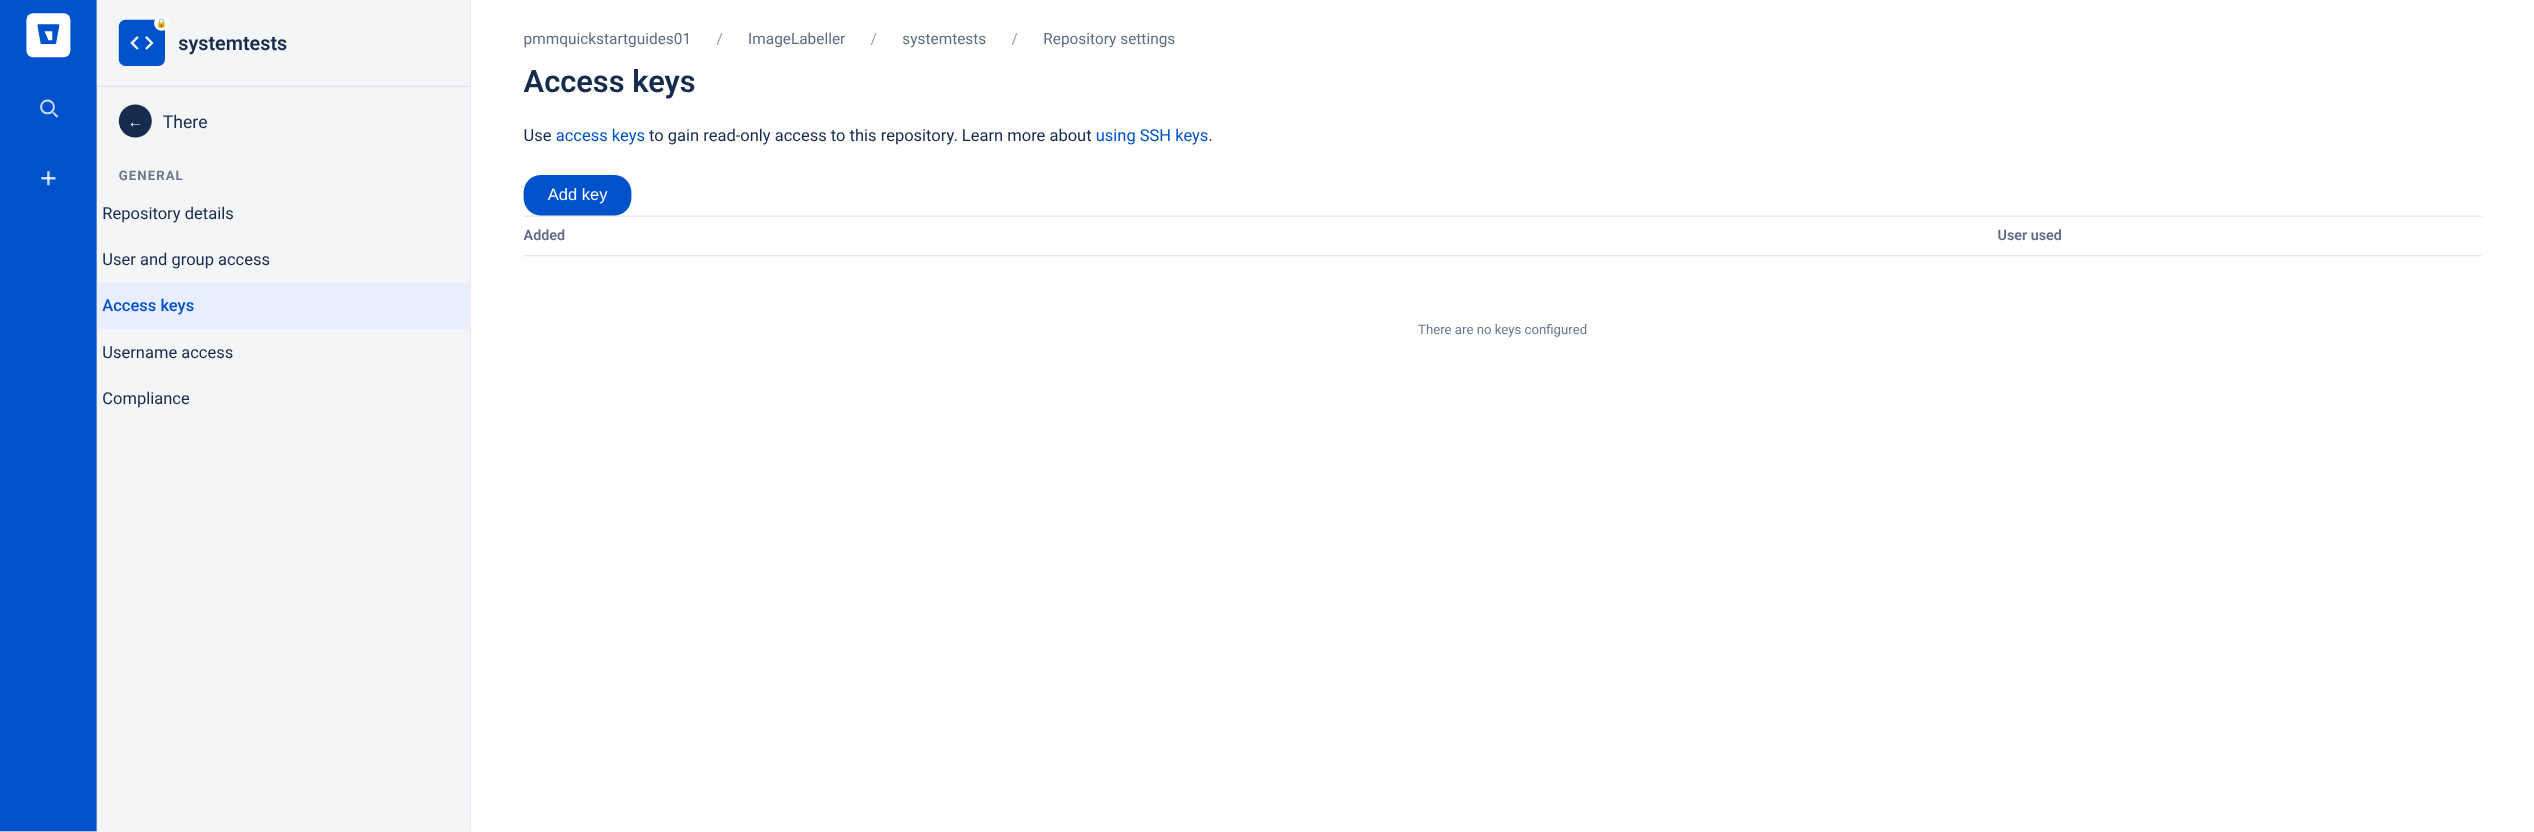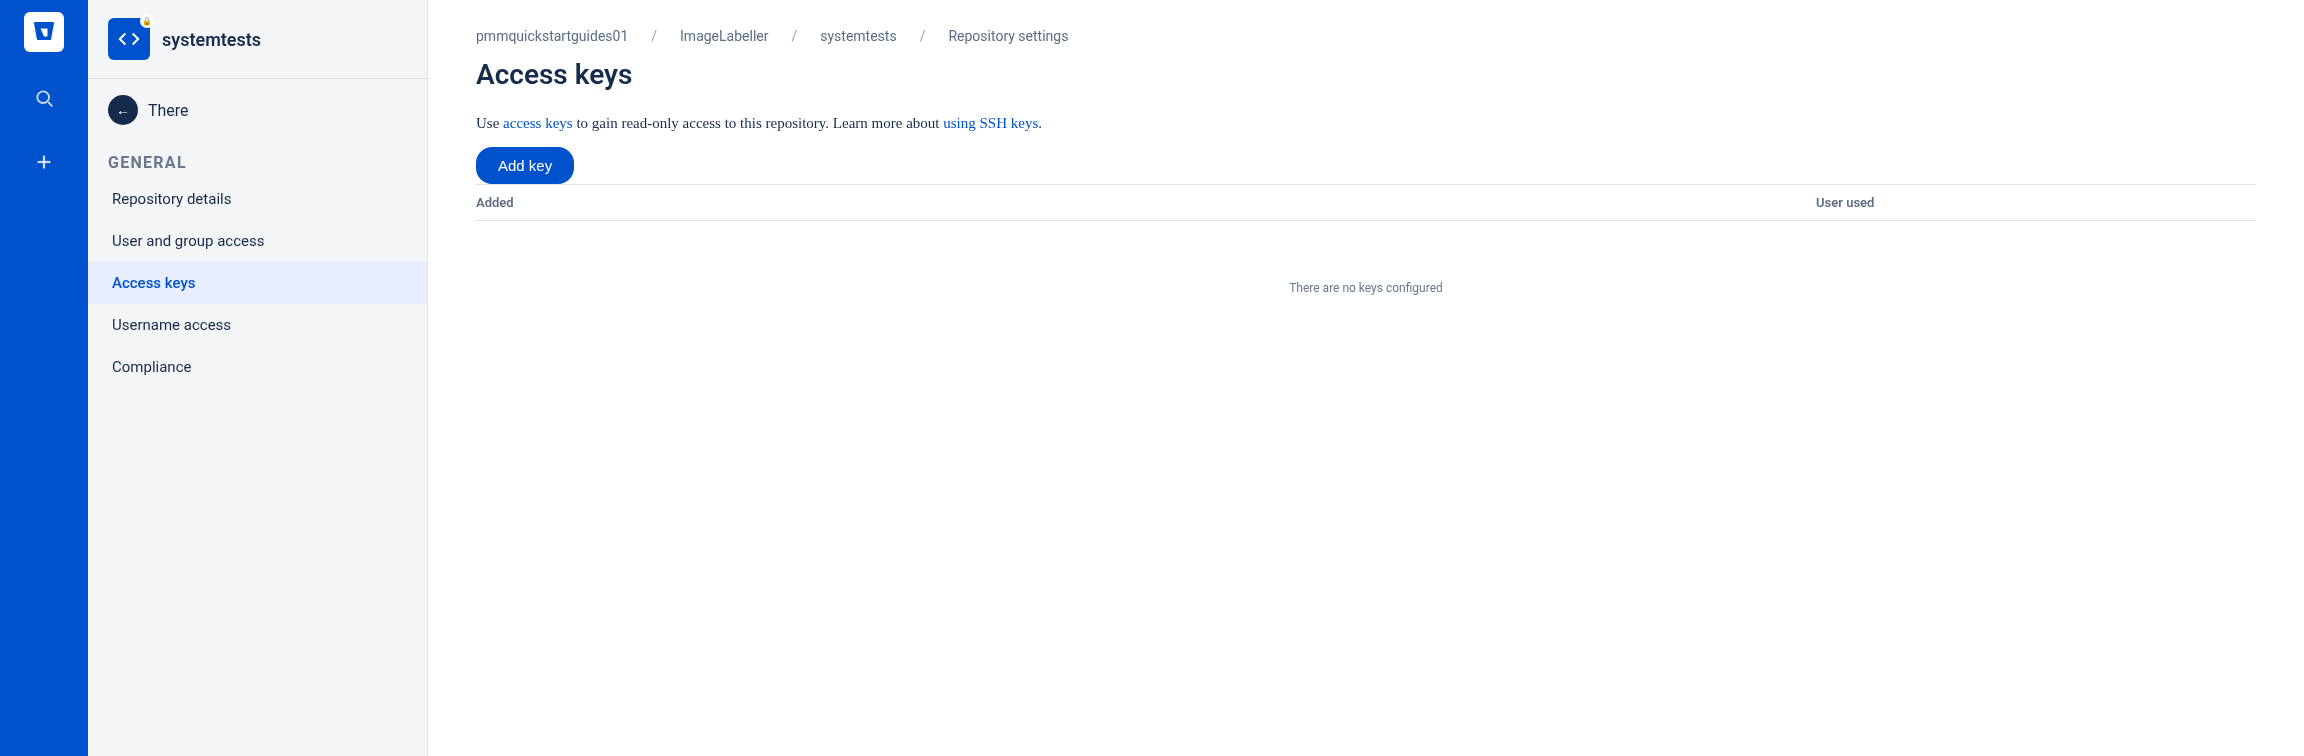--- a/index.html
+++ b/index.html
@@ -103,30 +103,30 @@
       background: #172b4d;
       border-radius: 50%;
       display: flex;
       align-items: center;
       justify-content: center;
       color: #fff;
       font-size: 14px;
     }
 
     .sidebar-section-label {
-      font-size: 16px;
+      font-size: 12px;
       font-weight: 700;
       color: #6b778c;
       letter-spacing: 0.08em;
       padding: 12px 20px 6px;
       text-transform: uppercase;
     }
 
     .sidebar-item {
-      padding: 12px 24px;
+      padding: 12px 5px;
       font-size: 15px;
       color: #172b4d;
       cursor: pointer;
       border-radius: 0;
     }
     .sidebar-item.active {
       background: #e8edff;
       color: #0052cc;
       font-weight: 500;
     }
@@ -158,23 +158,22 @@
     .page-title {
       font-size: 28px;
       font-weight: 600;
       color: #172b4d;
       margin-bottom: 20px;
     }
 
     .description {
       font-size: 15px;
       color: #172b4d;
-      margin-bottom: 12px;
+      margin-bottom: 24px;
       line-height: 1.6;
-      font-family: Liberation Serif, serif;
     }
     .description a, .description .link {
       color: #0052cc;
       text-decoration: none;
       cursor: pointer;
     }
 
     .add-key-btn {
       background: #0052cc;
       color: #fff;

